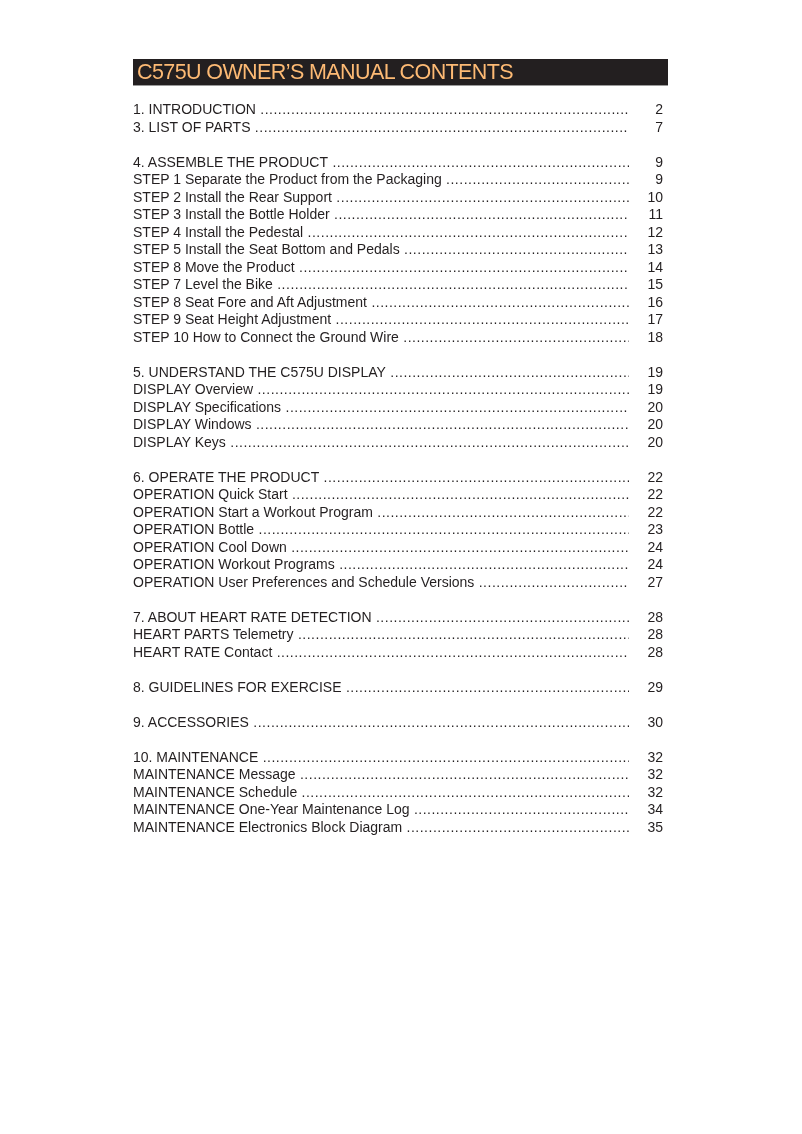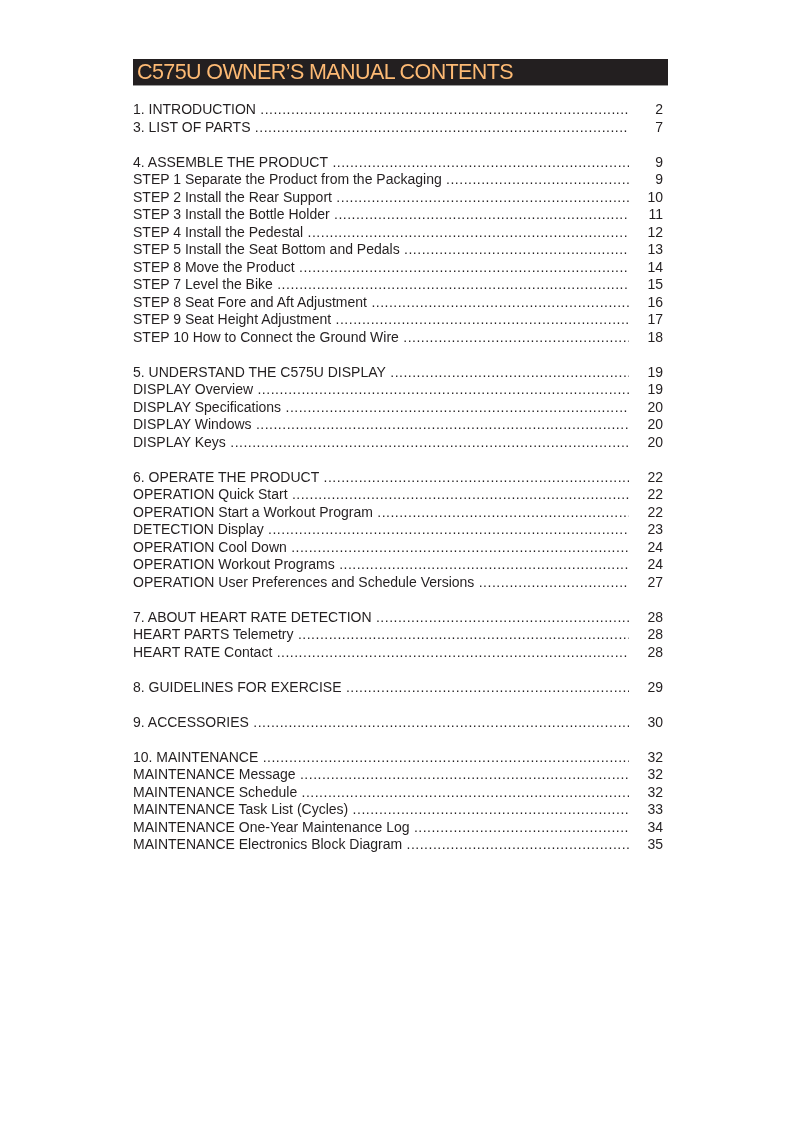--- a/index.html
+++ b/index.html
@@ -163,21 +163,21 @@
       </div>
       <div class="toc-row">
         <span class="toc-label">OPERATION Quick Start</span>
         <span class="toc-page">22</span>
       </div>
       <div class="toc-row">
         <span class="toc-label">OPERATION Start a Workout Program</span>
         <span class="toc-page">22</span>
       </div>
       <div class="toc-row">
-        <span class="toc-label">DETECTION Display</span>
+        <span class="toc-label">OPERATION Bottle</span>
         <span class="toc-page">23</span>
       </div>
       <div class="toc-row">
         <span class="toc-label">OPERATION Cool Down</span>
         <span class="toc-page">24</span>
       </div>
       <div class="toc-row">
         <span class="toc-label">OPERATION Workout Programs</span>
         <span class="toc-page">24</span>
       </div>
@@ -217,24 +217,20 @@
         <span class="toc-label">10. MAINTENANCE</span>
         <span class="toc-page">32</span>
       </div>
       <div class="toc-row">
         <span class="toc-label">MAINTENANCE Message</span>
         <span class="toc-page">32</span>
       </div>
       <div class="toc-row">
         <span class="toc-label">MAINTENANCE Schedule</span>
         <span class="toc-page">32</span>
-      </div>
-      <div class="toc-row">
-        <span class="toc-label">MAINTENANCE Task List (Cycles)</span>
-        <span class="toc-page">33</span>
       </div>
       <div class="toc-row">
         <span class="toc-label">MAINTENANCE One-Year Maintenance Log</span>
         <span class="toc-page">34</span>
       </div>
       <div class="toc-row">
         <span class="toc-label">MAINTENANCE Electronics Block Diagram</span>
         <span class="toc-page">35</span>
       </div>
     </div>

